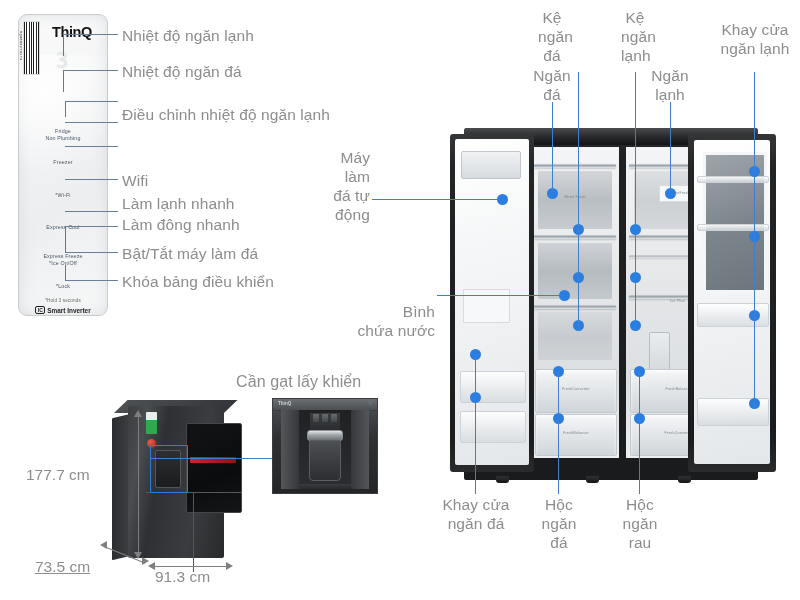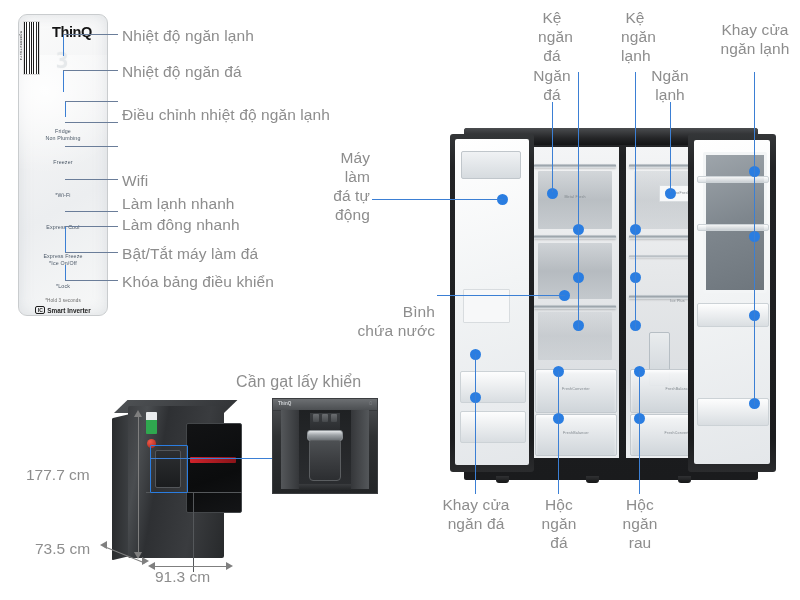--- a/index.html
+++ b/index.html
@@ -462,21 +462,21 @@
   </div>
 
   <div class="arrowline" style="left:138px;top:412px;width:1px;height:146px;"></div>
   <div style="position:absolute;left:134px;top:410px;width:0;height:0;border-left:4px solid transparent;border-right:4px solid transparent;border-bottom:7px solid #7f7f7f;"></div>
   <div style="position:absolute;left:134px;top:552px;width:0;height:0;border-left:4px solid transparent;border-right:4px solid transparent;border-top:7px solid #7f7f7f;"></div>
   <div class="dim" style="left:26px;top:466px;">177.7 cm</div>
 
   <div class="arrowline" style="left:104px;top:546px;width:44px;height:1px;transform:rotate(22deg);transform-origin:left center;"></div>
   <div style="position:absolute;left:100px;top:541px;width:0;height:0;border-top:4px solid transparent;border-bottom:4px solid transparent;border-right:7px solid #7f7f7f;"></div>
   <div style="position:absolute;left:142px;top:557px;width:0;height:0;border-top:4px solid transparent;border-bottom:4px solid transparent;border-left:7px solid #7f7f7f;"></div>
-  <div class="dim" style="left:35px;top:540px;">73.5 cm</div>
+  <div class="dim" style="left:35px;top:558px;text-decoration:underline;">73.5 cm</div>
 
   <div class="arrowline" style="left:152px;top:566px;width:78px;height:1px;"></div>
   <div style="position:absolute;left:148px;top:562px;width:0;height:0;border-top:4px solid transparent;border-bottom:4px solid transparent;border-right:7px solid #7f7f7f;"></div>
   <div style="position:absolute;left:226px;top:562px;width:0;height:0;border-top:4px solid transparent;border-bottom:4px solid transparent;border-left:7px solid #7f7f7f;"></div>
   <div class="dim" style="left:155px;top:568px;">91.3 cm</div>
 
   <div class="anno" style="left:236px;top:372px;font-size:16px;">Cần gạt lấy khiển</div>
   <div class="lnHb" style="left:150px;top:458px;width:122px;"></div>
 
   <div id="disp">

